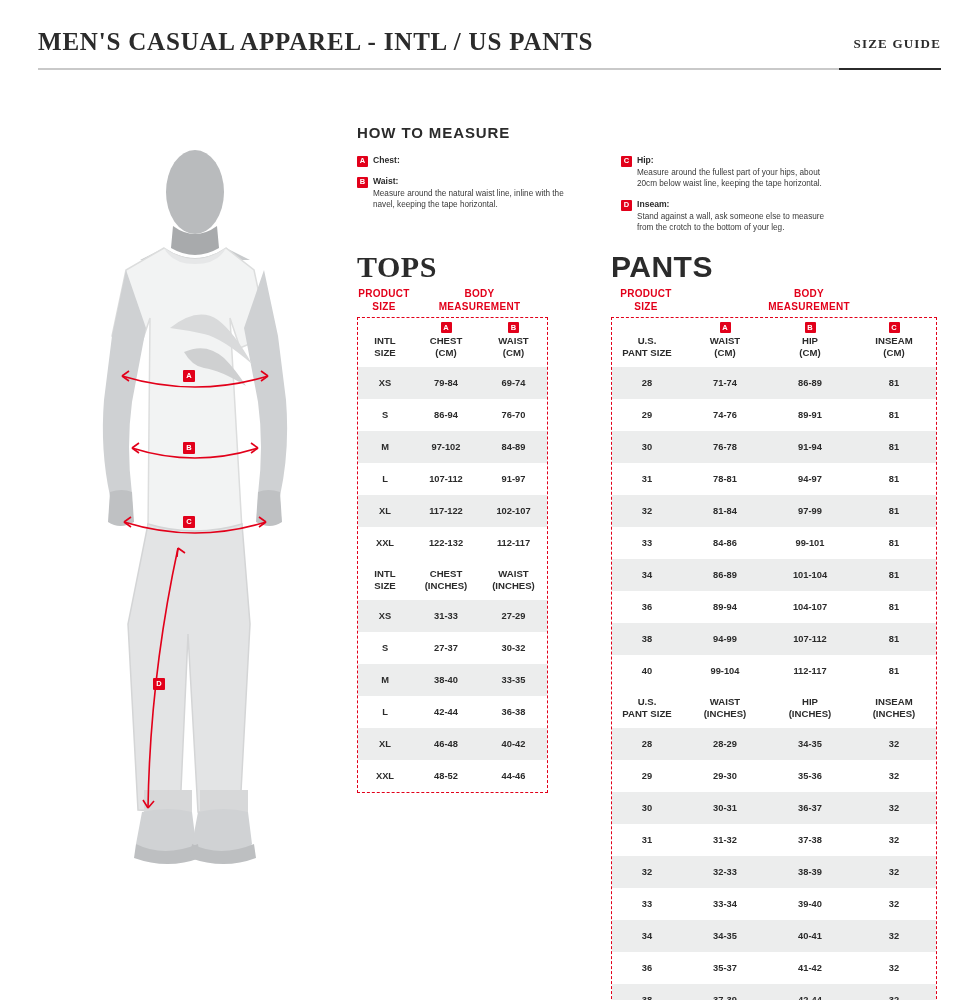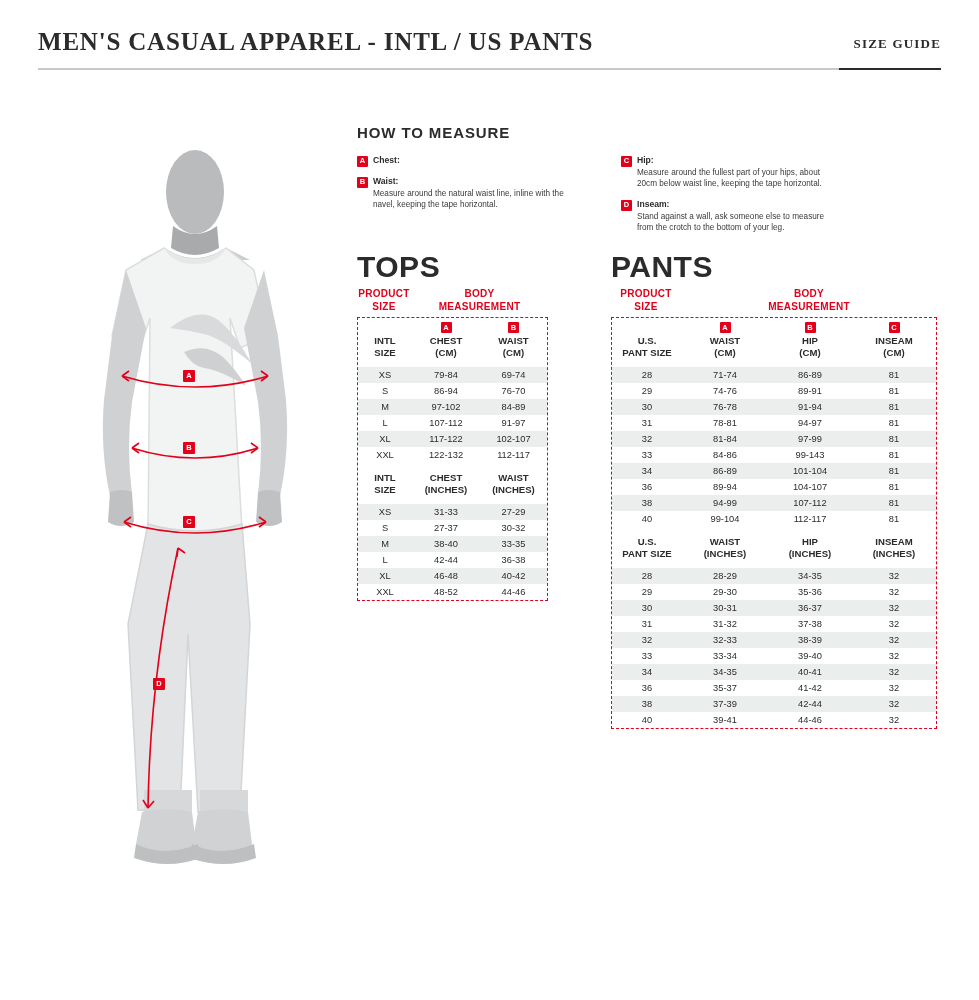--- a/index.html
+++ b/index.html
@@ -99,21 +99,21 @@
   }
 
   
   .section-title {
     position: absolute;
     font-size: 30px;
     font-weight: bold;
     letter-spacing: 0.5px;
     color: #2b2b2b;
   }
-  #tops-title { left: 357px; top: 250px; }
+  #tops-title { left: 357px; top: 250px; font-family: Liberation Serif, serif; }
   #pants-title { left: 611px; top: 250px; }
 
   
   .table-wrap { position: absolute; }
   #tops-wrap { left: 357px; top: 288px; width: 191px; }
   #pants-wrap { left: 611px; top: 288px; width: 326px; }
 
   .grp-head {
     display: flex;
     text-align: center;
@@ -130,21 +130,21 @@
   .dashed-box {
     border: 1px dashed #e2001a;
     padding: 0;
   }
   table {
     border-collapse: collapse;
     width: 100%;
     font-size: 9.2px;
   }
   td, th { text-align: center; padding: 0; }
-  tr.datarow { height: 16px; }
+  tr.datarow { height: 32px; font-weight: bold; }
   tr.datarow.shade td { background: #eceded; }
   tr.datarow td { font-size: 9.3px; color: #2b2b2b; }
 
   tr.letterrow td { height: 15px; padding-top: 4px; }
   .letter-badge {
     display: inline-block;
     background: #e2001a;
     color: #fff;
     font-size: 7.5px;
     font-weight: bold;
@@ -449,21 +449,21 @@
         </tr>
         <tr class="datarow shade">
           <td>32</td>
           <td>81-84</td>
           <td>97-99</td>
           <td>81</td>
         </tr>
         <tr class="datarow">
           <td>33</td>
           <td>84-86</td>
-          <td>99-143</td>
+          <td>99-101</td>
           <td>81</td>
         </tr>
         <tr class="datarow shade">
           <td>34</td>
           <td>86-89</td>
           <td>101-104</td>
           <td>81</td>
         </tr>
         <tr class="datarow">
           <td>36</td>

